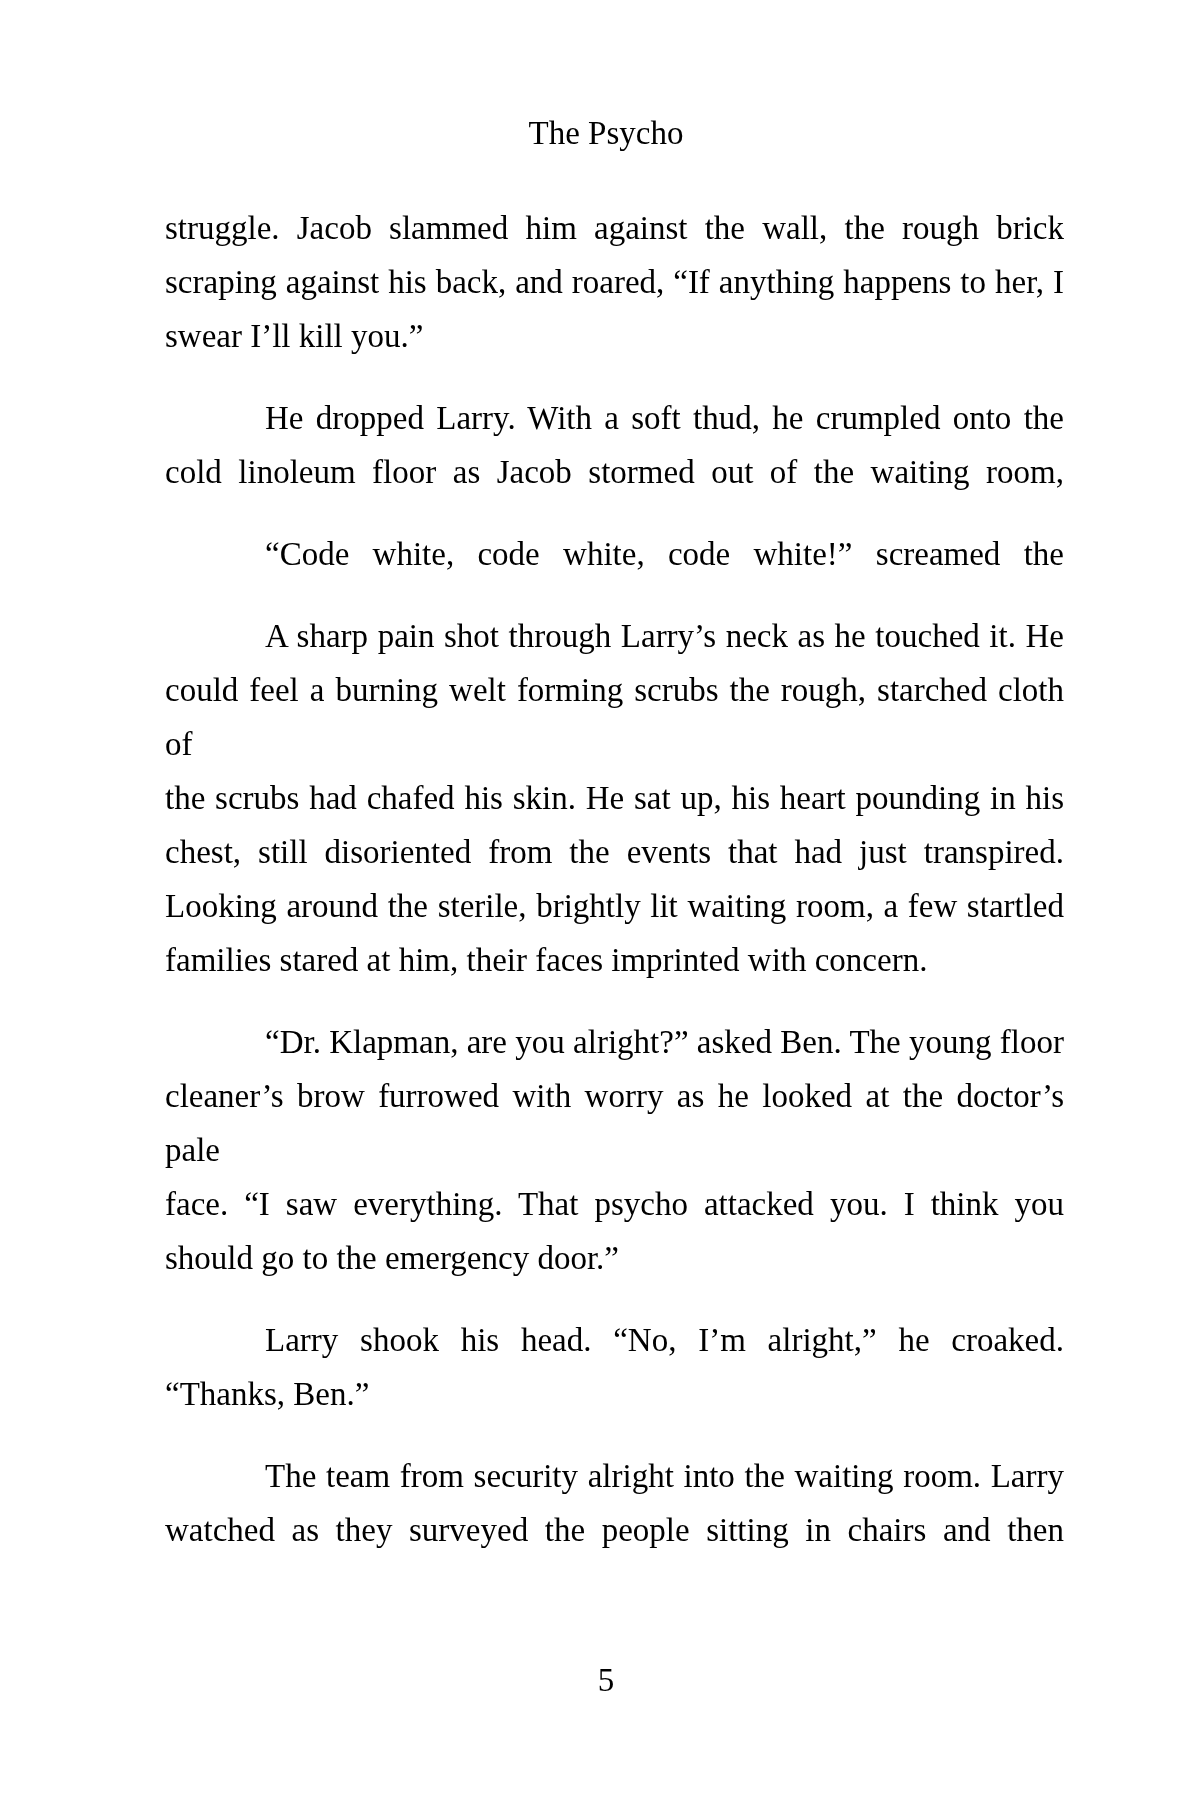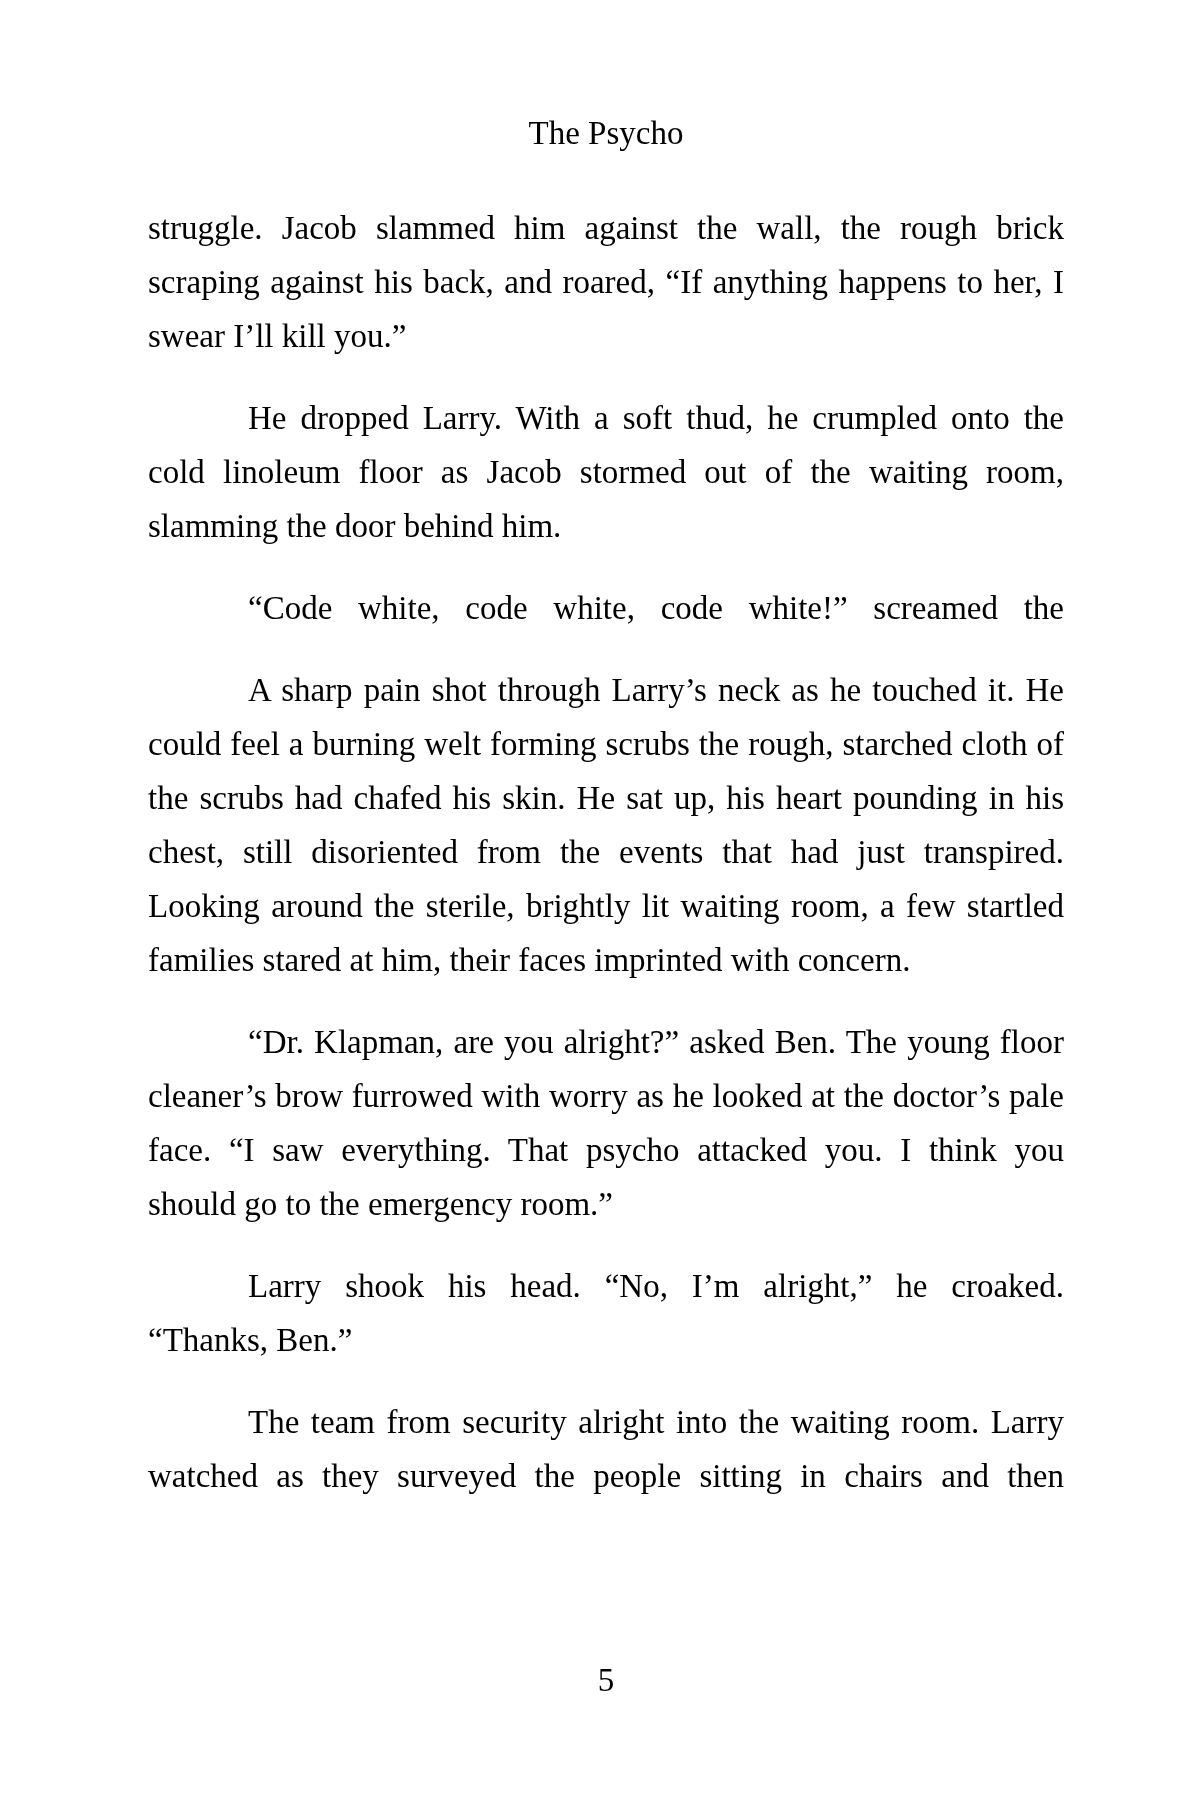--- a/index.html
+++ b/index.html
@@ -31,21 +31,21 @@
     width: 916px;
   }
   .doc-title {
     font-size: 33px;
     line-height: 54px;
     font-weight: normal;
     text-align: center;
     margin: 0 0 41px 0;
   }
   .para {
-    margin: 0 0 28px 0;
+    margin: 0 0 28px 17px;
     padding: 0;
   }
   .para:last-child {
     margin-bottom: 0;
   }
   .line {
     font-size: 33px;
     line-height: 54px;
     text-align: justify;
     text-align-last: justify;
@@ -77,38 +77,37 @@
     <div class="doc-title">The Psycho</div>
     <div>
         <div class="para">
           <div class="line">struggle. Jacob slammed him against the wall, the rough brick</div>
           <div class="line">scraping against his back, and roared, “If anything happens to her, I</div>
           <div class="line last">swear I’ll kill you.”</div>
         </div>
         <div class="para">
           <div class="line first">He dropped Larry. With a soft thud, he crumpled onto the</div>
           <div class="line">cold linoleum floor as Jacob stormed out of the waiting room,</div>
-          <div class="line last">slamming the door behind him.</div>
         </div>
         <div class="para">
           <div class="line first">“Code white, code white, code white!” screamed the</div>
         </div>
         <div class="para">
           <div class="line first">A sharp pain shot through Larry’s neck as he touched it. He</div>
           <div class="line">could feel a burning welt forming scrubs the rough, starched cloth of</div>
           <div class="line">the scrubs had chafed his skin. He sat up, his heart pounding in his</div>
           <div class="line">chest, still disoriented from the events that had just transpired.</div>
           <div class="line">Looking around the sterile, brightly lit waiting room, a few startled</div>
           <div class="line last">families stared at him, their faces imprinted with concern.</div>
         </div>
         <div class="para">
           <div class="line first">“Dr. Klapman, are you alright?” asked Ben. The young floor</div>
           <div class="line">cleaner’s brow furrowed with worry as he looked at the doctor’s pale</div>
           <div class="line">face. “I saw everything. That psycho attacked you. I think you</div>
-          <div class="line last">should go to the emergency room.”</div>
+          <div class="line last">should go to the emergency door.”</div>
         </div>
         <div class="para">
           <div class="line first">Larry shook his head. “No, I’m alright,” he croaked.</div>
           <div class="line last">“Thanks, Ben.”</div>
         </div>
         <div class="para">
           <div class="line first">The team from security alright into the waiting room. Larry</div>
           <div class="line">watched as they surveyed the people sitting in chairs and then</div>
         </div>
       </div>

